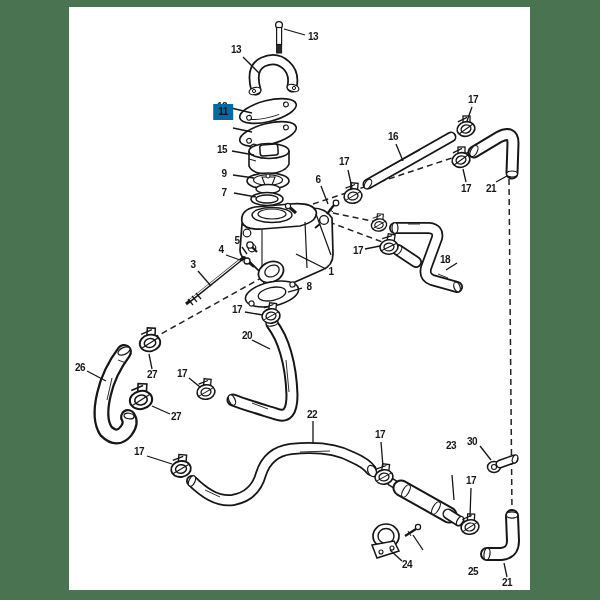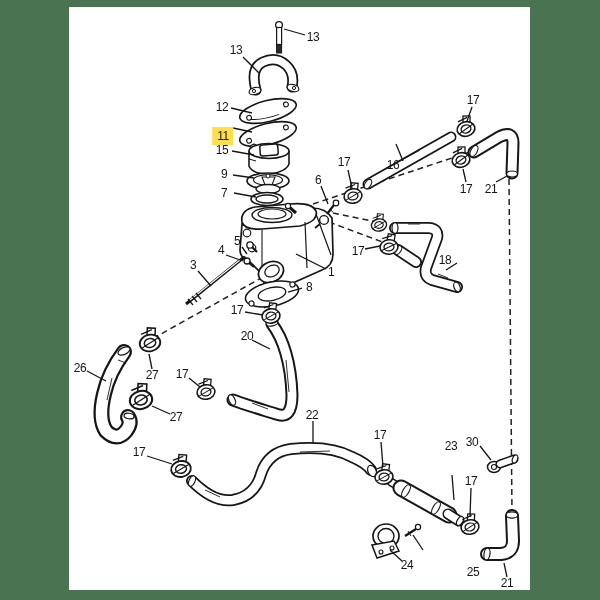--- a/index.html
+++ b/index.html
@@ -5,21 +5,21 @@
   html,body{margin:0;padding:0;}
   body{
     width:600px;height:600px;position:relative;overflow:hidden;
     font-family:"Liberation Sans",sans-serif;
   }
   #page{position:absolute;inset:0;}
   svg{position:absolute;left:0;top:0;}
   #callout-layer{position:absolute;left:0;top:0;width:600px;height:600px;pointer-events:none;}
   .callout{
     position:absolute;transform:translate(-50%,-50%);
-    font-weight:normal;font-size:12px;letter-spacing:-0.5px;color:#161616;
+    font-weight:bold;font-size:10px;letter-spacing:-0.5px;color:#161616;
     pointer-events:auto;cursor:pointer;line-height:1;padding:2px 3px;
     font-family:"Liberation Sans",sans-serif;
   }
   .callout.highlighted{padding:3px 5px;}
 </style>
 </head>
 <body>
 
 <div id="page" style="background: rgb(74, 115, 81);">
 
@@ -289,27 +289,27 @@
     <line x1="423" y1="550" x2="413" y2="535"></line>
     <line x1="402" y1="561" x2="390" y2="550"></line>
     <line x1="507" y1="577" x2="504" y2="563"></line>
   </g>
 </svg>
 
 <div id="callout-layer">
       <div class="callout" style="left: 313px; top: 37px;">13</div>
       <div class="callout" style="left: 236px; top: 50px;">13</div>
       <div class="callout" style="left: 222px; top: 107px;">12</div>
-      <div class="callout highlighted" style="left: 223px; top: 136px; background: #fde047;">11</div>
+      <div class="callout highlighted" style="left: 223px; top: 112px; background: #0369a1;">11</div>
       <div class="callout" style="left: 222px; top: 150px;">15</div>
       <div class="callout" style="left: 224px; top: 174px;">9</div>
       <div class="callout" style="left: 224px; top: 193px;">7</div>
       <div class="callout" style="left: 318px; top: 180px;">6</div>
       <div class="callout" style="left: 344px; top: 162px;">17</div>
-      <div class="callout" style="left: 393px; top: 137px; margin-top: 28px;">16</div>
+      <div class="callout" style="left: 393px; top: 137px;">16</div>
       <div class="callout" style="left: 473px; top: 100px;">17</div>
       <div class="callout" style="left: 466px; top: 189px;">17</div>
       <div class="callout" style="left: 491px; top: 189px;">21</div>
       <div class="callout" style="left: 237px; top: 241px;">5</div>
       <div class="callout" style="left: 221px; top: 250px;">4</div>
       <div class="callout" style="left: 193px; top: 265px;">3</div>
       <div class="callout" style="left: 331px; top: 272px;">1</div>
       <div class="callout" style="left: 309px; top: 287px;">8</div>
       <div class="callout" style="left: 358px; top: 251px;">17</div>
       <div class="callout" style="left: 445px; top: 260px;">18</div>

